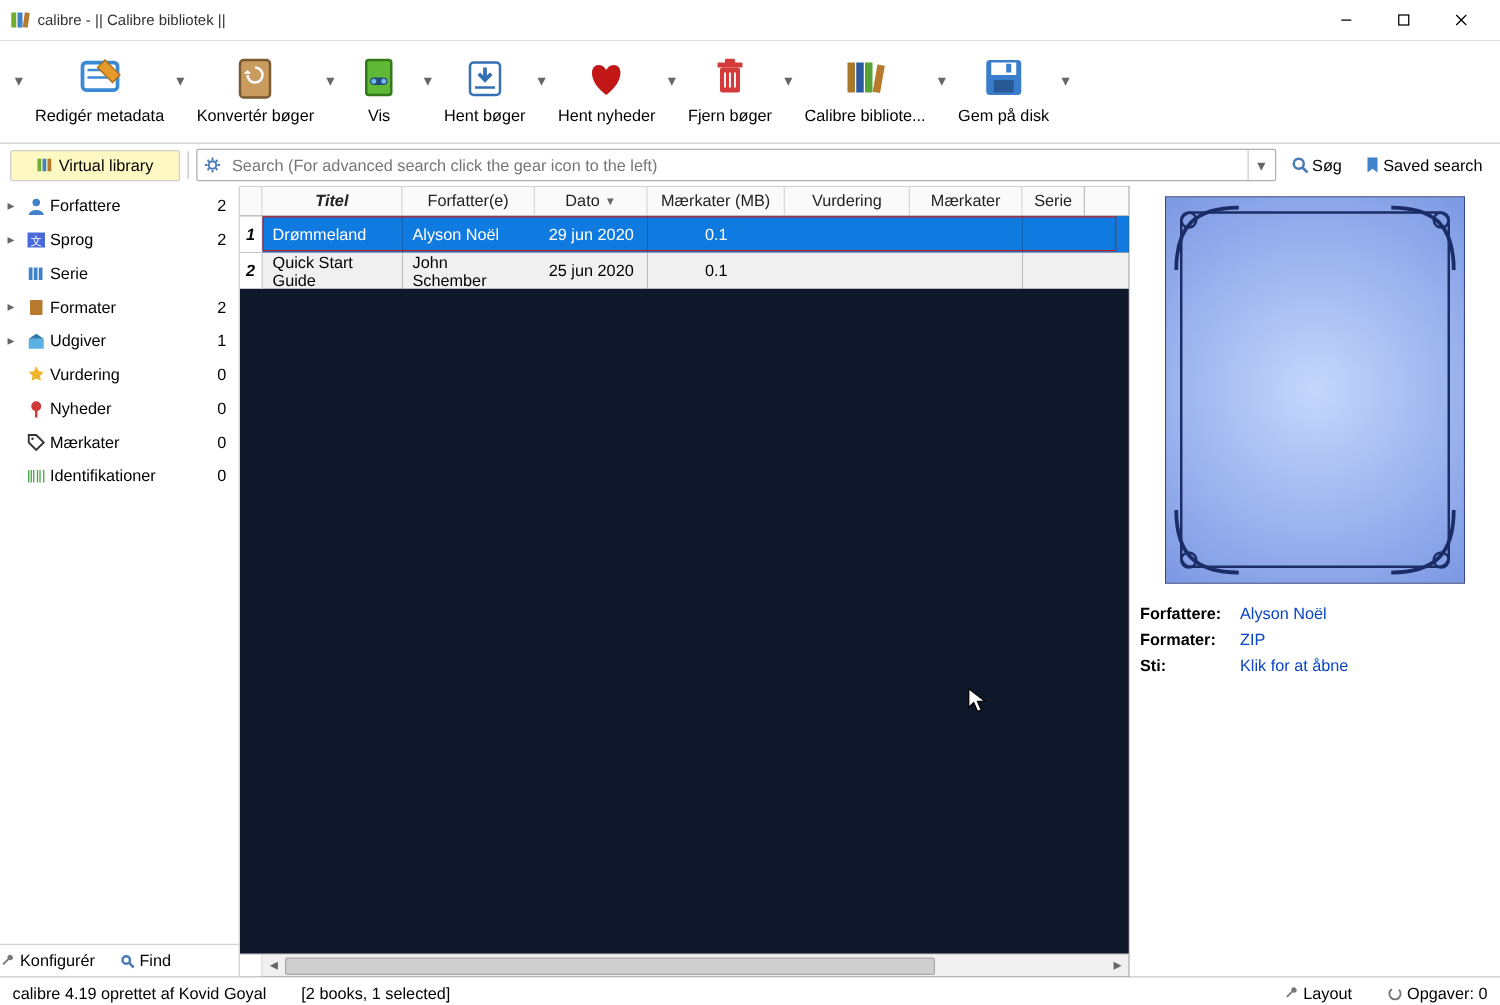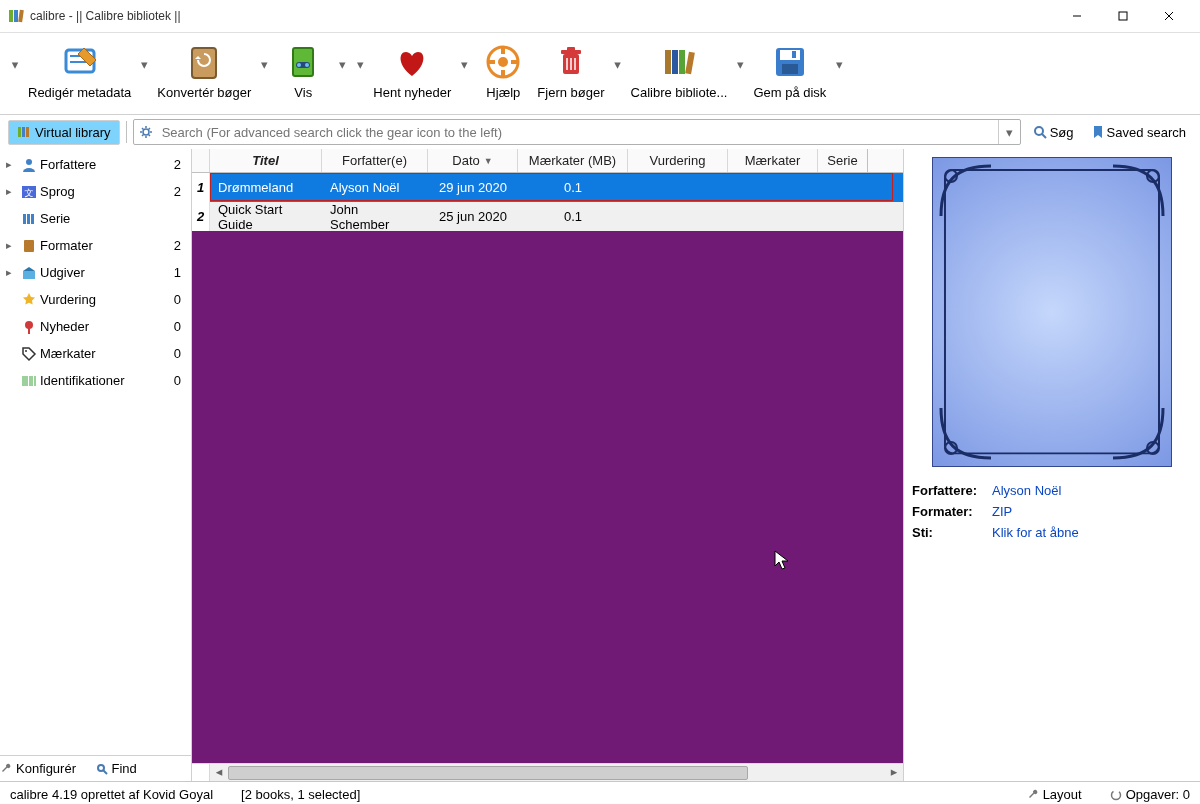--- a/index.html
+++ b/index.html
@@ -8,37 +8,37 @@
 .titlebar .app-icon { width: 16px; height: 16px; margin-right: 6px; }
 .titlebar .title { flex: 1; color: #333; font-size: 12px; }
 .titlebar .win-btns { display: flex; gap: 0; }
 .titlebar .win-btn { width: 46px; height: 30px; display: flex; align-items: center; justify-content: center; cursor: pointer; color: #000; }
 .toolbar { display: flex; align-items: flex-start; padding: 4px 6px 0px 6px; border-bottom: 1px solid #d0d0d0; background: #fff; height: 82px; }
 .tool-btn { display: flex; flex-direction: column; align-items: center; justify-content: flex-start; padding: 4px 4px; cursor: pointer; min-width: 60px; }
 .tool-btn .icon-box { width: 42px; height: 42px; display: flex; align-items: center; justify-content: center; }
 .tool-btn .label { font-size: 13px; color: #000; margin-top: 2px; white-space: nowrap; }
 .tool-drop { width: 18px; display: flex; align-items: center; justify-content: center; color: #666; cursor: pointer; padding-top: 20px; }
 .searchbar { display: flex; align-items: center; padding: 4px 8px; gap: 6px; height: 34px; }
-.vlib-btn { background: #7dd3fc; border: 1px solid #cfcfcf; padding: 4px 8px; cursor: pointer; border-radius: 2px; font-size: 13px; display:flex; align-items:center; gap:4px;}
+.vlib-btn { background: #fef9c3; border: 1px solid #cfcfcf; padding: 4px 20px; cursor: pointer; border-radius: 2px; font-size: 13px; display:flex; align-items:center; gap:4px;}
 .search-input { flex: 1; display: flex; align-items: center; border: 1px solid #b0b0b0; border-radius: 2px; background: #fff; height: 26px; }
 .search-input .gear { width: 24px; display:flex; justify-content:center; color:#555; cursor:pointer;}
 .search-input input { flex:1; border:none; outline:none; font-size:13px; color:#888; padding: 0 4px; }
 .search-input .drop-caret { width: 22px; display:flex; justify-content:center; color:#666; border-left:1px solid #ccc; height:100%; align-items:center; cursor:pointer;}
 .search-action { padding: 4px 6px; cursor:pointer; display:flex; align-items:center; gap:3px; font-size:13px; }
 .main { display:flex; height: calc(804px - 30px - 82px - 34px - 26px); }
 .sidebar { width: 192px; border-right: 1px solid #d0d0d0; display:flex; flex-direction:column; }
 .sidebar-items { flex:1; padding: 2px 0; }
 .sidebar-row { display:flex; align-items:center; height: 27px; padding: 0 6px; cursor:pointer; }
 .sidebar-row .exp { width:12px; color:#666; font-size:11px; }
 .sidebar-row .icon { width:22px; display:flex; justify-content:center; }
 .sidebar-row .text { flex:1; }
 .sidebar-row .count { width:20px; text-align:right; padding-right:4px; }
 .sidebar-footer { display:flex; border-top:1px solid #d0d0d0; height:26px; }
 .sb-fbtn { flex:1; display:flex; align-items:center; justify-content:flex-start; gap:4px; cursor:pointer; font-size:13px; }
-.table-area { flex:1; border-right:1px solid #d0d0d0; display:flex; flex-direction:column; background:#701a75; position:relative;}
+.table-area { flex:1; border-right:1px solid #d0d0d0; display:flex; flex-direction:column; background:#0f172a; position:relative;}
 .thead { display:flex; border-bottom:1px solid #c0c0c0; background:#fafafa; height:24px; font-size:13px; }
 .th { border-right:1px solid #d8d8d8; display:flex; align-items:center; padding:0 8px; color:#222; }
 .th.n { width:18px; padding:0; }
 .th.title { width:112px; font-weight:bold; font-style:italic; justify-content:center;}
 .th.author { width:106px; justify-content:center;}
 .th.date { width:90px; justify-content:center; gap:4px;}
 .th.size { width:110px; justify-content:center;}
 .th.rating { width:100px; justify-content:center;}
 .th.tags { width:90px; justify-content:center;}
 .th.series { width:50px; justify-content:center; border-right:1px solid #c0c0c0;}
@@ -137,45 +137,42 @@
           <rect x="10" y="6" width="20" height="28" rx="2" fill="#5fb936" stroke="#327a18" stroke-width="2"></rect>
           <rect x="13" y="20" width="14" height="6" rx="3" fill="#264a7a"></rect>
           <circle cx="16" cy="23" r="2" fill="#6fbcf0"></circle>
           <circle cx="24" cy="23" r="2" fill="#6fbcf0"></circle>
         </svg>
       </div>
     <div class="label">Vis</div>
   </div>
   <div class="tool-drop">▾</div>
 
+  <div class="tool-btn">
+    <div class="icon-box">
+        <svg width="40" height="40" viewBox="0 0 40 40">
+          <rect x="8" y="8" width="24" height="26" rx="3" fill="#fff" stroke="#356fb5" stroke-width="2"></rect>
+          <path d="M20 12 v10 m-5 -5 l5 5 l5 -5" fill="none" stroke="#356fb5" stroke-width="3"></path>
+          <line x1="12" y1="28" x2="28" y2="28" stroke="#356fb5" stroke-width="2"></line>
+        </svg>
+      </div>
+    <div class="label">Hent bøger</div>
+  </div>
   <div class="tool-drop">▾</div>
 
   <div class="tool-btn">
     <div class="icon-box">
         <svg width="40" height="40" viewBox="0 0 40 40">
           <path d="M20 34 C6 24 6 10 14 10 C18 10 20 14 20 14 C20 14 22 10 26 10 C34 10 34 24 20 34 Z" fill="#c11717"></path>
         </svg>
       </div>
     <div class="label">Hent nyheder</div>
   </div>
   <div class="tool-drop">▾</div>
 
-  <div class="tool-btn">
-    <div class="icon-box">
-        <svg width="40" height="40" viewBox="0 0 40 40">
-          <circle cx="20" cy="20" r="15" fill="#fff" stroke="#e78a2a" stroke-width="3"></circle>
-          <circle cx="20" cy="20" r="5" fill="#e78a2a"></circle>
-          <rect x="18" y="4" width="4" height="8" fill="#e78a2a"></rect>
-          <rect x="18" y="28" width="4" height="8" fill="#e78a2a"></rect>
-          <rect x="4" y="18" width="8" height="4" fill="#e78a2a"></rect>
-          <rect x="28" y="18" width="8" height="4" fill="#e78a2a"></rect>
-        </svg>
-      </div>
-    <div class="label">Hjælp</div>
-  </div>
 
   <div class="tool-btn">
     <div class="icon-box">
         <svg width="40" height="40" viewBox="0 0 40 40">
           <rect x="12" y="12" width="16" height="20" rx="2" fill="#d53a3a"></rect>
           <rect x="10" y="8" width="20" height="4" rx="1" fill="#d53a3a"></rect>
           <rect x="16" y="5" width="8" height="4" rx="1" fill="#d53a3a"></rect>
           <line x1="16" y1="16" x2="16" y2="28" stroke="#fff" stroke-width="1.5"></line>
           <line x1="20" y1="16" x2="20" y2="28" stroke="#fff" stroke-width="1.5"></line>
           <line x1="24" y1="16" x2="24" y2="28" stroke="#fff" stroke-width="1.5"></line>

